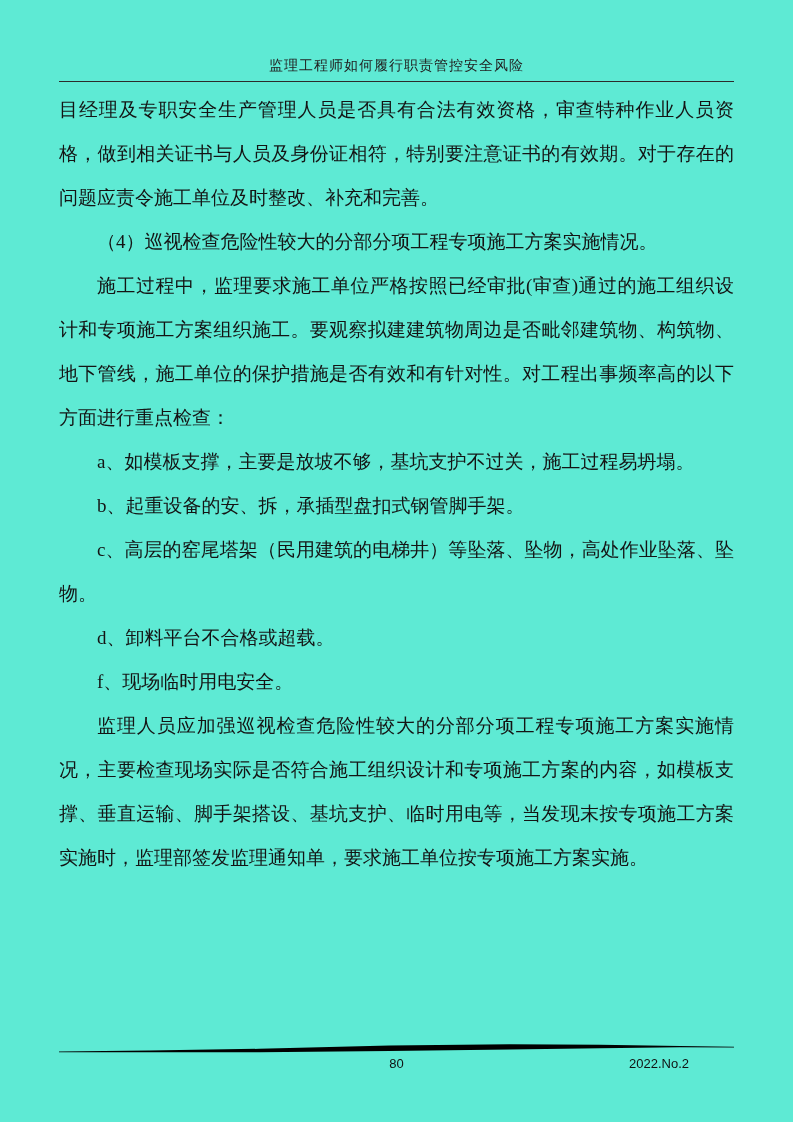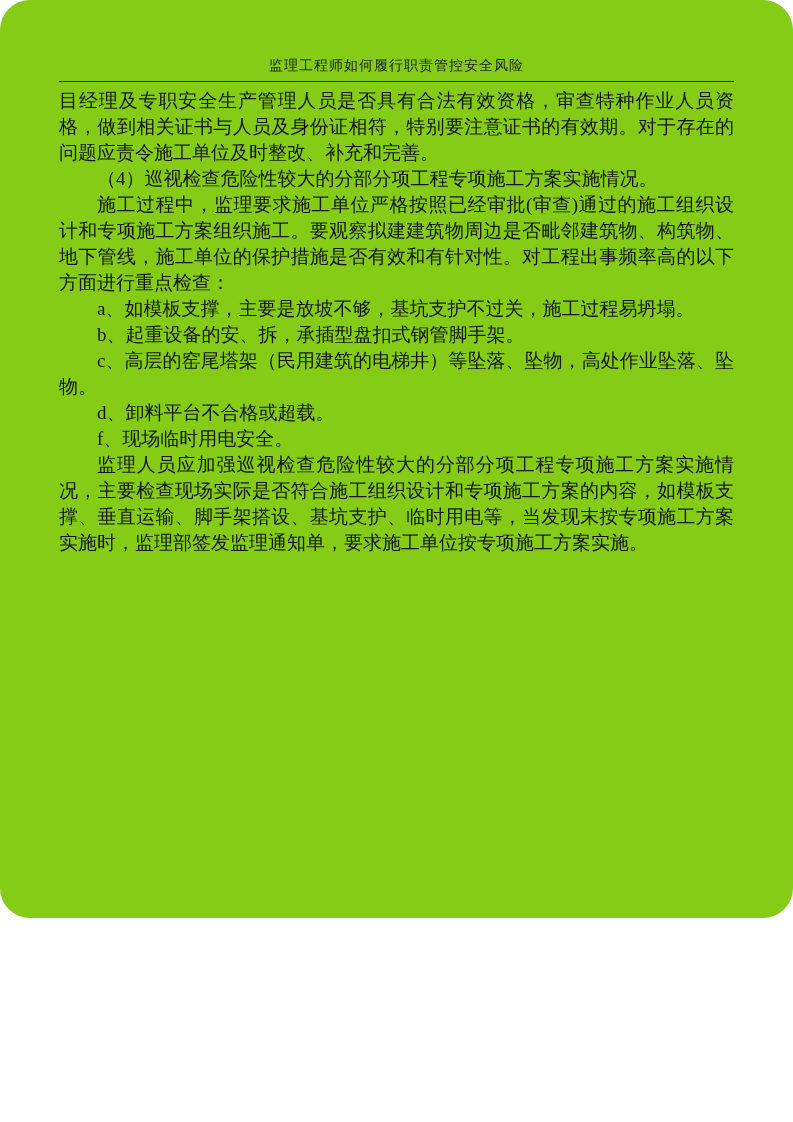--- a/index.html
+++ b/index.html
@@ -1,25 +1,24 @@
 <!DOCTYPE html>
 <html><head>
 <meta charset="utf-8">
 <style>
   * { margin: 0; padding: 0; box-sizing: border-box; }
   html, body { background: #ffffff; }
   .page {
     position: relative;
     width: 793px;
-    height: 918px;
-    background: #84cc16;
+    height: 1122px;
+    background: #5eead4;
     overflow: hidden;
     font-family: "Liberation Serif", "DejaVu Serif", serif;
     color: #1b1b1b;
-    border-radius: 30px;
   }
   .header {
     position: absolute;
     top: 0;
     left: 59px;
     width: 675px;
   }
   .header-title {
     padding-top: 57px;
     text-align: center;
@@ -30,21 +29,21 @@
   .header-rule {
     margin-top: 6px;
     border-bottom: 1.6px solid #2b2b2b;
   }
   .body-text {
     position: absolute;
     top: 88px;
     left: 59px;
     width: 675px;
     font-size: 19px;
-    line-height: 26px;
+    line-height: 44px;
     text-align: justify;
     text-justify: inter-ideograph;
     color: #141414;
   }
   .para { text-indent: 2em; }
   .para.no-indent { text-indent: 0; }
   .footer {
     position: absolute;
     left: 59px;
     top: 1044px;

